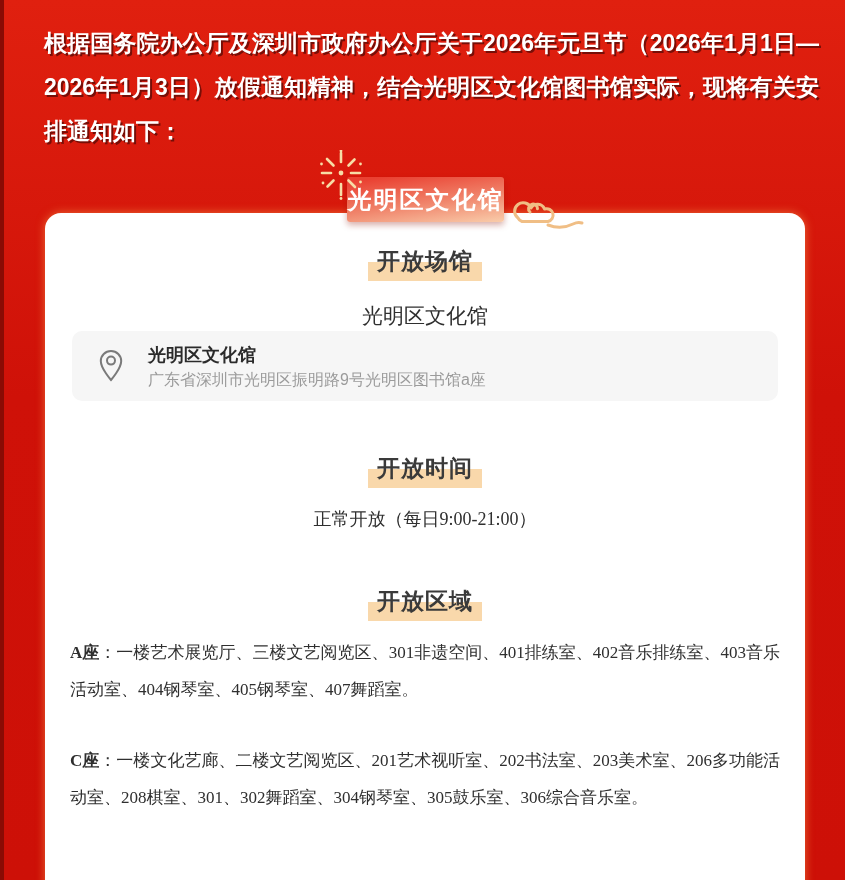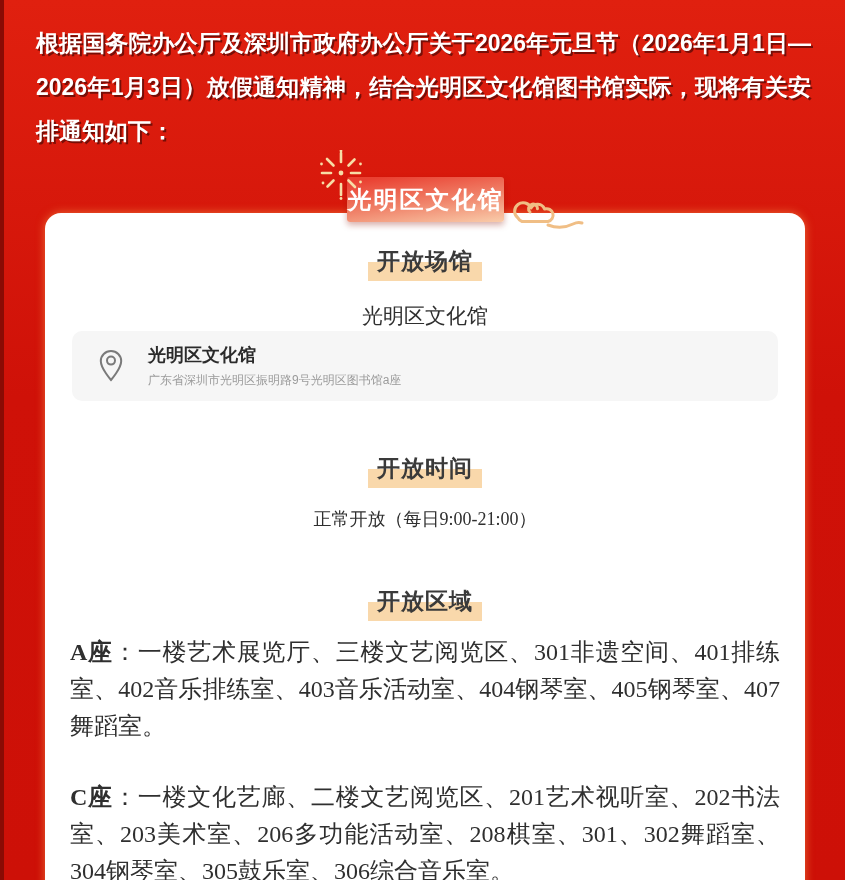--- a/index.html
+++ b/index.html
@@ -3,21 +3,21 @@
 <meta charset="utf-8">
 <style>
   html,body{margin:0;padding:0;background:#fff;}
   .page{
     position:relative;width:845px;height:880px;overflow:hidden;
     background:linear-gradient(180deg,#e0200f 0%,#cf1108 45%,#cd1007 100%);
     font-family:"Liberation Sans","DejaVu Sans",sans-serif;
   }
   .page-left-edge{position:absolute;left:0;top:0;bottom:0;width:4px;background:#8a0b04;z-index:9;}
   .intro{
-    position:absolute;top:21px;left:36px;width:775px;
+    position:absolute;top:21px;left:44px;width:775px;
     font-weight:700;font-size:23px;line-height:44px;color:#ffffff;
     text-shadow:2px 2px 0 rgba(110,13,7,.92);text-align:justify;
   }
   .card{
     position:absolute;left:45px;top:213px;width:760px;height:690px;
     background:#ffffff;border-radius:16px;overflow:hidden;text-align:center;
     box-shadow:0 0 10px rgba(255,172,84,.55);
   }
   .badge{
     position:absolute;left:347px;top:177px;width:157px;height:45px;z-index:3;
@@ -36,23 +36,23 @@
   .serif{font-family:"Liberation Serif","DejaVu Serif",serif;color:#2f2f2f;}
   .venue{margin:20px 0 0;font-size:21px;line-height:30px;}
   .addr{margin:11px 0 0;font-size:21px;line-height:30px;}
   .locbox{
     margin:0 auto;width:706px;height:70px;background:#f6f6f6;border-radius:10px;
     display:flex;align-items:center;text-align:left;box-sizing:border-box;padding:0 20px 0 24px;
   }
   .loc-pin{flex:0 0 auto;margin-right:22px;}
   .loc-texts{display:flex;flex-direction:column;justify-content:center;}
   .loc-title{font-size:18px;color:#2b2b2b;font-weight:700;line-height:24px;}
-  .loc-sub{font-size:12px;color:#9b9b9b;line-height:20px;margin-top:3px;}
+  .loc-sub{font-size:16px;color:#9b9b9b;line-height:20px;margin-top:3px;}
   .hours{margin:14px 0 0;font-size:18px;line-height:34px;}
-  .area{margin:13px 25px 0;font-size:24px;line-height:37px;text-align:justify;}
+  .area{margin:13px 25px 0;font-size:17px;line-height:37px;text-align:justify;}
   .area b{font-weight:700;}
   .area.c{margin-top:34px;}
 </style>
 </head>
 <body>
 
 <div class="page">
   <div class="page-left-edge"></div>
 
   <div class="intro">根据国务院办公厅及深圳市政府办公厅关于2026年元旦节（2026年1月1日—2026年1月3日）放假通知精神，结合光明区文化馆图书馆实际，现将有关安排通知如下：</div>

